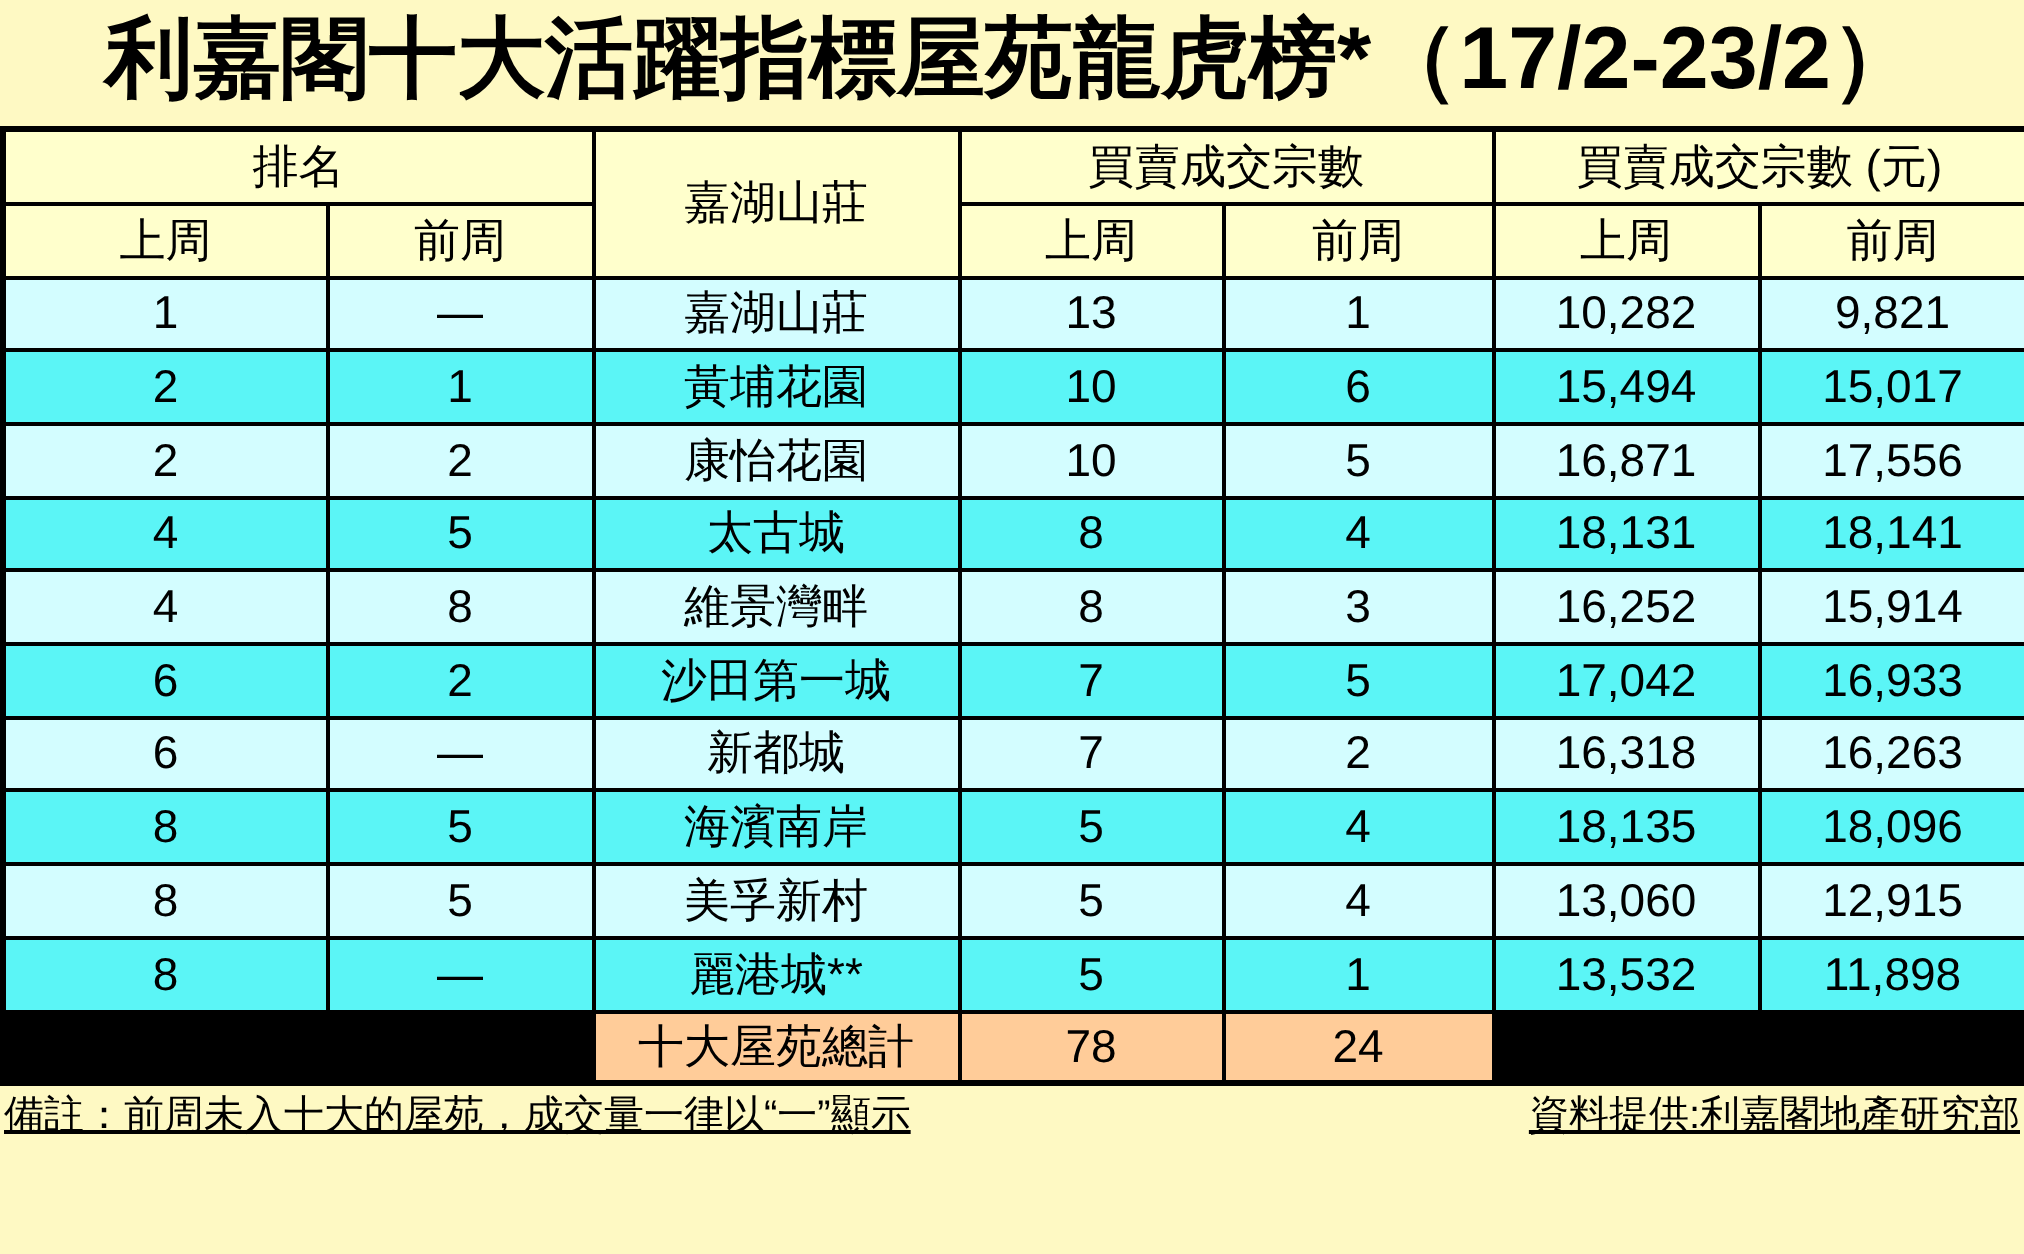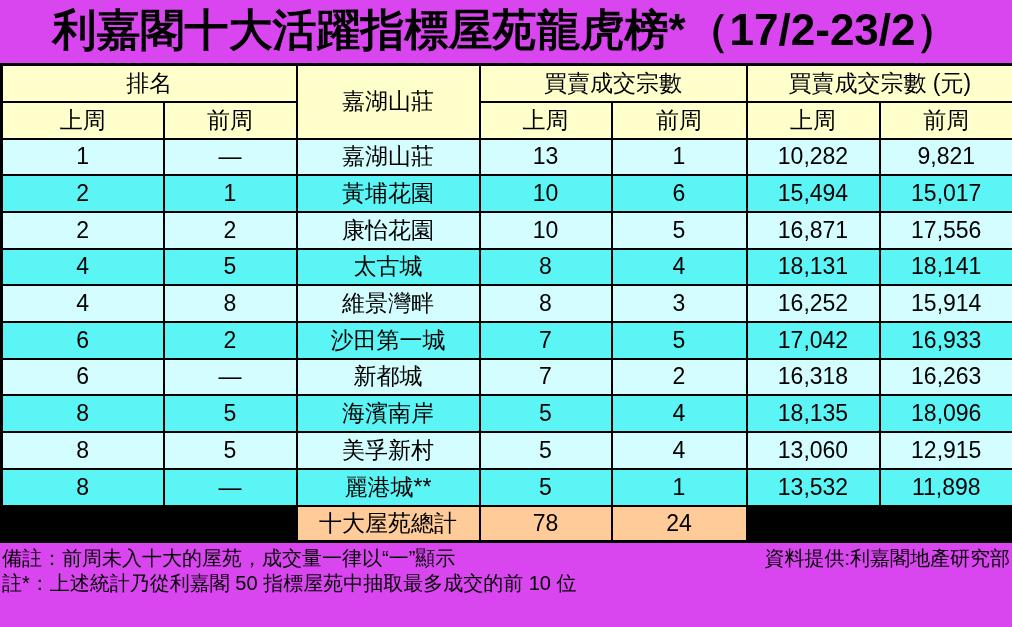--- a/index.html
+++ b/index.html
@@ -5,21 +5,21 @@
   html, body {
     margin: 0;
     padding: 0;
     background: #ffffff;
     font-family: "Liberation Sans", sans-serif;
   }
   .page {
     position: relative;
     width: 1012px;
     height: 627px;
-    background: #d946ef;
+    background: #fef9c3;
     overflow: hidden;
   }
   .title {
     height: 63px;
     line-height: 60px;
     text-align: center;
     font-size: 44px;
     font-weight: 900;
     color: #000000;
     letter-spacing: 0px;
@@ -50,21 +50,21 @@
   td.total-cell { background: #FFCC99; }
   .footer {
     position: absolute;
     left: 2px;
     right: 2px;
     top: 546px;
     font-size: 20px;
     color: #000000;
     line-height: 25px;
   }
-  .note-line { display: flex; justify-content: space-between; white-space: nowrap; }
+  .note-line { display: flex; justify-content: space-between; white-space: nowrap; text-decoration: underline; }
 </style>
 </head>
 <body>
 
 <div class="page">
 
   <div class="title">利嘉閣十大活躍指標屋苑龍虎榜*（17/2-23/2）</div>
 
   <table class="main">
     <colgroup>
@@ -191,18 +191,15 @@
         <td class="black-cell" colspan="2"></td>
       </tr>
     </tbody>
   </table>
 
   <div class="footer">
     <div class="note-line">
       <span>備註：前周未入十大的屋苑，成交量一律以“一”顯示</span>
       <span>資料提供:利嘉閣地產研究部</span>
     </div>
-    <div class="note-line">
-      <span>註*：上述統計乃從利嘉閣 50 指標屋苑中抽取最多成交的前 10 位</span>
-    </div>
   </div>
 
 </div>
 
 </body></html>

